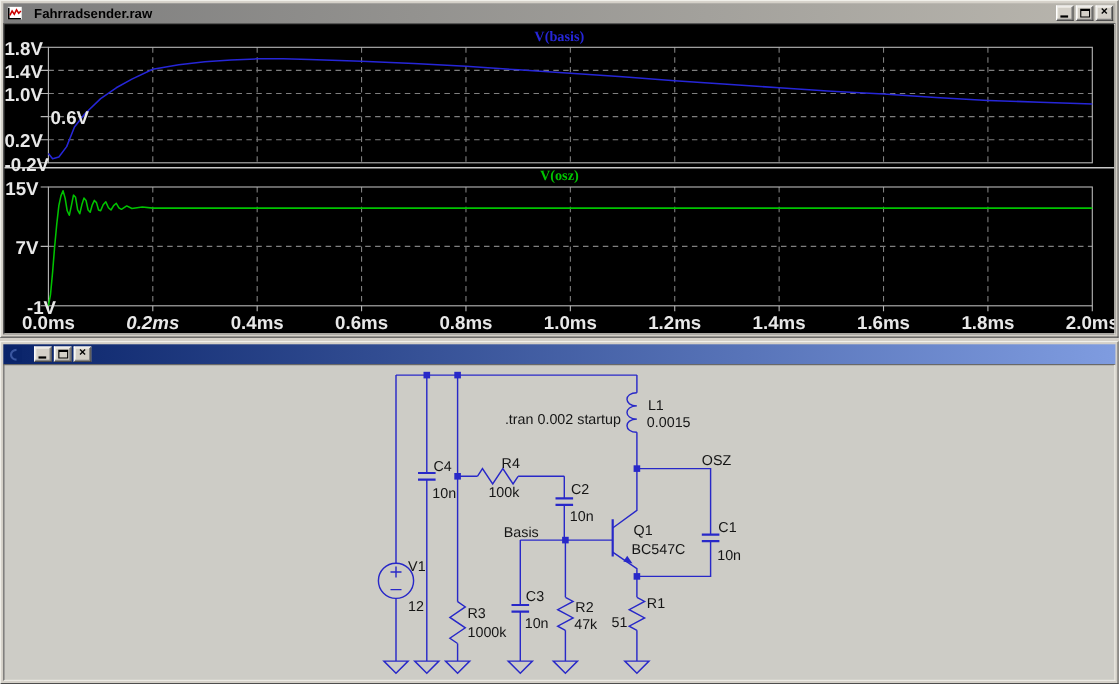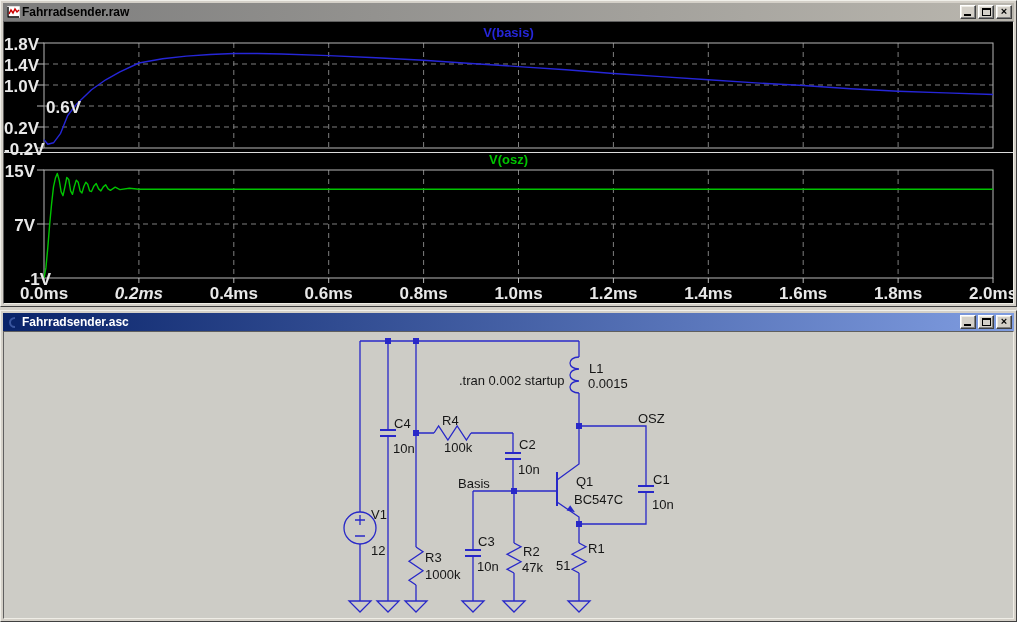--- a/index.html
+++ b/index.html
@@ -15,21 +15,21 @@
   *{margin:0;padding:0;box-sizing:border-box;}
   html,body{width:1017px;height:622px;overflow:hidden;}
   body{background:var(--chrome);font-family:"Liberation Sans",sans-serif;position:relative;}
 
   .window{position:absolute;left:0;width:1017px;background:var(--chrome);
     border:1px solid #404040;border-top-color:#f0efe9;border-left-color:#f0efe9;
     padding:2px;}
   .window-raw{top:0;height:307px;}
   .window-asc{top:310px;height:312px;}
 
-  .titlebar{height:18px;display:flex;align-items:center;padding:0 2px;gap:1px;}
+  .titlebar{height:18px;display:flex;align-items:center;padding:0 2px;gap:10px;}
   .titlebar.inactive{background:linear-gradient(to right,#7d7d7d,#b9b6ae);color:#000;}
   .titlebar.active{background:linear-gradient(to right,#0a246a,#7f9ce0);color:#fff;}
   .title-text{font-size:12px;font-weight:bold;flex:1;white-space:nowrap;overflow:hidden;}
   .title-icon{width:16px;height:14px;display:inline-flex;align-items:center;justify-content:center;}
   .win-buttons{display:flex;gap:2px;}
   .win-btn{width:16px;height:14px;background:var(--chrome);
     border:1px solid #404040;border-top-color:#fff;border-left-color:#fff;
     box-shadow:inset -1px -1px 0 #808080,inset 1px 1px 0 #efede6;
     display:flex;align-items:center;justify-content:center;position:relative;
     font-size:10px;font-weight:bold;color:#000;line-height:1;cursor:default;}
@@ -40,21 +40,21 @@
   .win-content{position:relative;overflow:hidden;
     border:1px solid #efede6;border-top-color:#5f5f5f;border-left-color:#5f5f5f;}
   .plot-area{height:283px;background:var(--plot-bg);}
   .schem-area{height:288px;background:var(--schem-bg);}
 
   .plot-area svg{position:absolute;left:0;top:0;}
   .grid{stroke:var(--grid);stroke-width:1;stroke-dasharray:5 4;fill:none;}
   .tickmark{stroke:var(--box);stroke-width:1;fill:none;}
   .box{stroke:var(--box);stroke-width:1;fill:none;}
   .axis-label{position:absolute;font-size:17px;font-weight:bold;color:var(--ticktext);white-space:nowrap;}
-  .pane-title{position:absolute;left:0;width:100%;text-align:center;font-size:13px;font-weight:bold;}
+  .pane-title{position:absolute;left:0;width:100%;text-align:center;font-size:13px;font-weight:bold;font-family:Liberation Serif, serif;}
   .pane-sep{position:absolute;left:0;width:100%;height:1px;top:130px;background:#9c9c9c;border-bottom:1px solid #dcdcdc;}
 
   .schem-area svg{position:absolute;left:0;top:0;}
   .w{stroke:var(--wire);stroke-width:1.3;fill:none;}
   .thick{stroke-width:2;}
   .plate{stroke-width:2;}
   .j{fill:var(--wire);stroke:none;}
   .slabel{position:absolute;font-size:13px;color:var(--label);white-space:nowrap;}
 </style>
 </head>
@@ -159,21 +159,20 @@
 </div>
 
 <div class="window window-asc">
   <div class="titlebar active">
     <span class="title-icon">
       <svg width="14" height="13" viewBox="0 0 14 13">
         <rect x="0" y="0" width="14" height="13" fill="#0a246a"></rect>
         <path d="M9,2 a5,4.5 0 1 0 0,9" stroke="#3a56a0" stroke-width="2" fill="none"></path>
       </svg>
     </span>
-    <span class="title-text">Fahrradsender.asc</span>
     <span class="win-buttons">
       <span class="win-btn">
           <span class="glyph-min"></span>
         </span>
       <span class="win-btn">
           <span class="glyph-max"></span>
         </span>
       <span class="win-btn">
           <span class="glyph-close">×</span>
         </span>
@@ -253,21 +252,21 @@
         <rect class="j" x="572" y="189" width="6" height="6"></rect>
       </g>
     </svg>
 
     <div class="slabel" style="left:455px;top:41px">.tran 0.002 startup</div>
     <div class="slabel" style="left:585px;top:29px">L1</div>
     <div class="slabel" style="left:584px;top:44px">0.0015</div>
     <div class="slabel" style="left:634px;top:79px">OSZ</div>
     <div class="slabel" style="left:390px;top:84px">C4</div>
     <div class="slabel" style="left:389px;top:109px">10n</div>
-    <div class="slabel" style="left:438px;top:81px">R4</div>
+    <div class="slabel" style="left:452px;top:81px">R4</div>
     <div class="slabel" style="left:440px;top:108px">100k</div>
     <div class="slabel" style="left:515px;top:105px">C2</div>
     <div class="slabel" style="left:514px;top:130px">10n</div>
     <div class="slabel" style="left:454px;top:144px">Basis</div>
     <div class="slabel" style="left:572px;top:142px">Q1</div>
     <div class="slabel" style="left:570px;top:160px">BC547C</div>
     <div class="slabel" style="left:649px;top:140px">C1</div>
     <div class="slabel" style="left:648px;top:165px">10n</div>
     <div class="slabel" style="left:367px;top:175px">V1</div>
     <div class="slabel" style="left:367px;top:211px">12</div>

